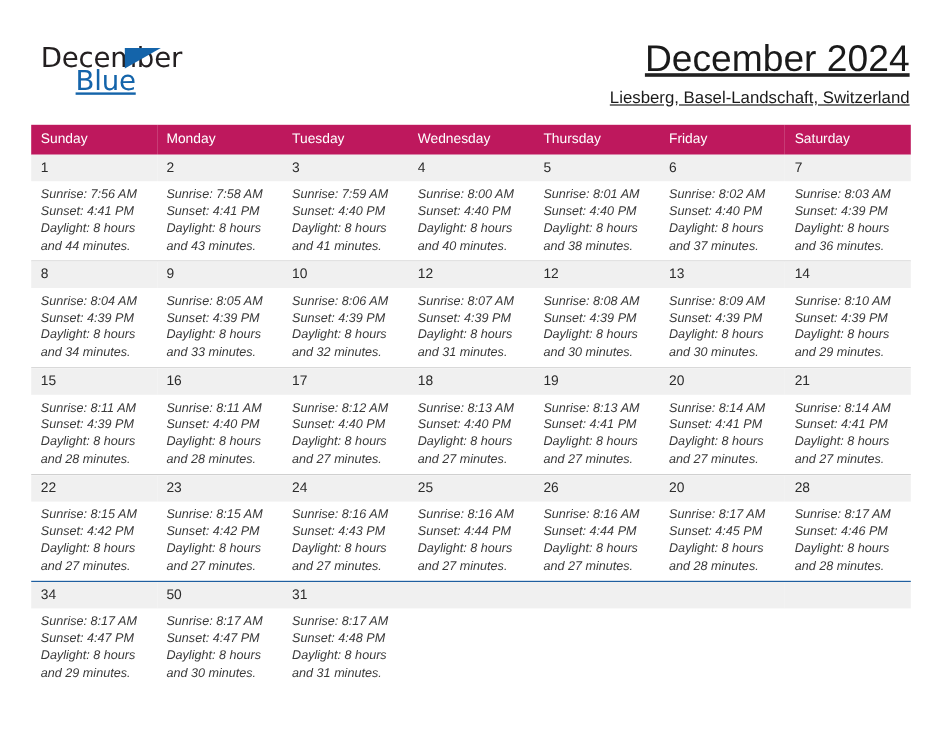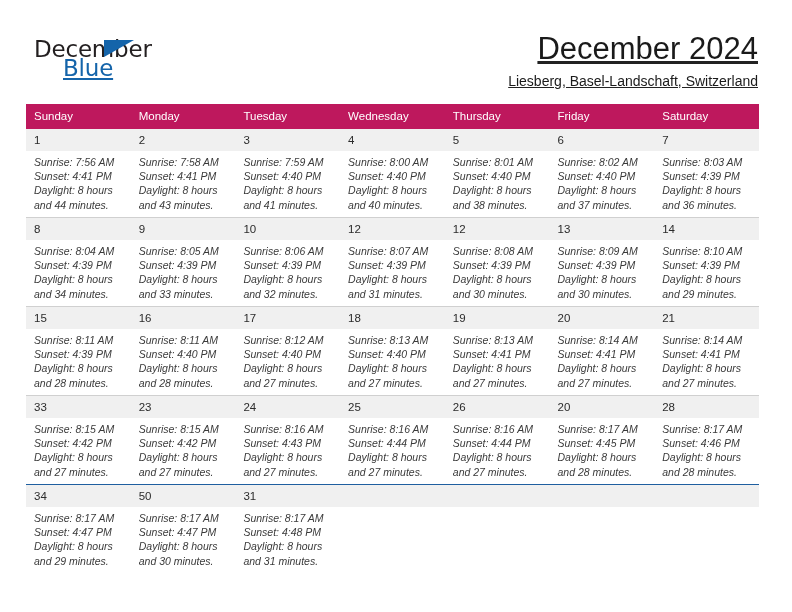--- a/index.html
+++ b/index.html
@@ -435,21 +435,21 @@
               </div>
             </div>
           </td>
         </tr>
         <tr class="week-sep">
           <td colspan="7"></td>
         </tr>
         <tr>
           <td>
             <div class="cell">
-              <div class="daynum">33</div>
+              <div class="daynum">22</div>
               <div class="info">
                 <div>Sunrise: 8:15 AM</div>
                 <div>Sunset: 4:42 PM</div>
                 <div>Daylight: 8 hours</div>
                 <div>and 27 minutes.</div>
               </div>
             </div>
           </td>
           <td>
             <div class="cell">

